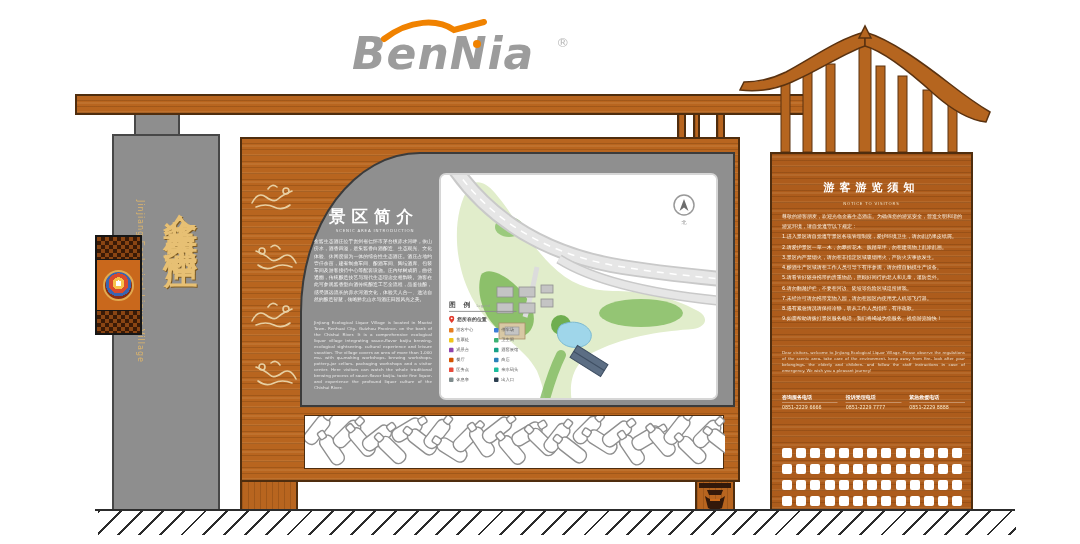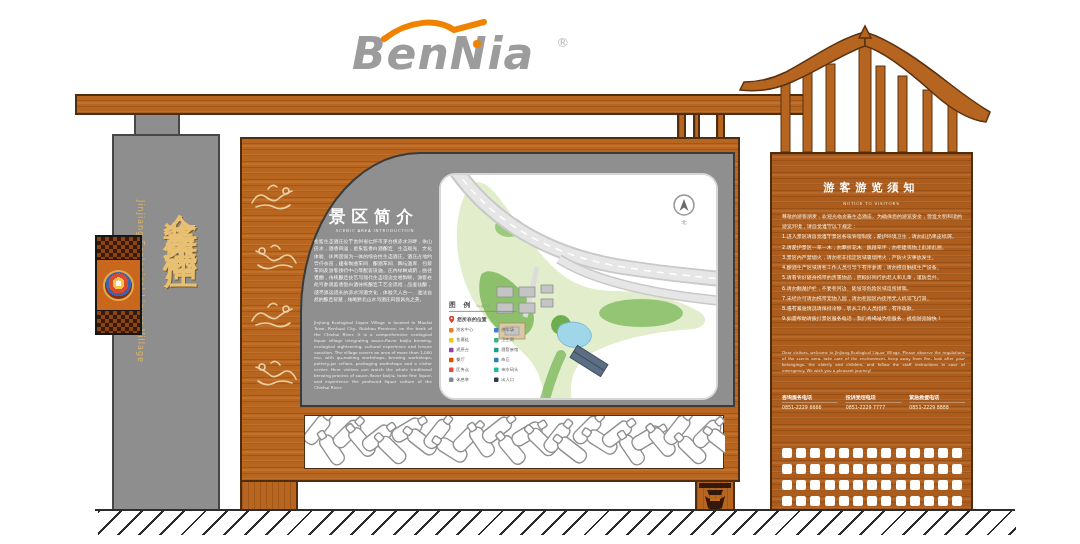--- a/index.html
+++ b/index.html
@@ -34,21 +34,21 @@
   .orn-circle{width:27px;height:27px;border-radius:50%;border:2px solid #e2a94e;
     background:radial-gradient(circle at 50% 42%,#fff 0 3px,#f6c24a 3px 6px,#d94b2b 6px 10px,#3a64b0 10px 13px,#8a2d12 13px);}
   
   .intro-panel{background:#8f8f8f;border:2px solid #3b3b3b;border-top-left-radius:120px 160px;}
   .intro-title{font-size:16.5px;font-weight:bold;color:#fff;letter-spacing:6px;text-align:center;}
   .sc{position:absolute;transform-origin:0 0;}
   .microcenter{text-align:center;color:#ececec;font-size:10px;letter-spacing:2px;}
   .cnbody{font-size:10px;line-height:1.5;color:#fafafa;text-align:justify;}
   .enbody{font-size:10px;line-height:1.4;color:rgba(255,255,255,.8);text-align:justify;}
   
-  .map{background:#fff;border:2px solid #d6d6d6;border-radius:16px;overflow:hidden;}
+  .map{background:#fff;border:2px solid #d6d6d6;border-radius:7px;overflow:hidden;}
   .legend{color:#555;}
   .lg-head{display:flex;align-items:baseline;gap:8px;border-bottom:2px solid #8a8a8a;
            padding-bottom:3px;width:150px;}
   .lg-title{font-size:15px;font-weight:bold;color:#4a4a4a;letter-spacing:6px;}
   .lg-sub{font-size:8px;color:#999;}
   .lg-pin-row{display:flex;align-items:center;gap:6px;margin-top:9px;}
   .lg-pin-label{font-size:11px;font-weight:bold;color:#444;}
   .lg-items{margin-top:9px;display:grid;grid-template-columns:100px 100px;row-gap:9px;}
   .lg-item{display:flex;align-items:center;gap:6px;}
   .lg-ic{width:10px;height:10px;border-radius:2px;background:#999;flex:0 0 auto;}

